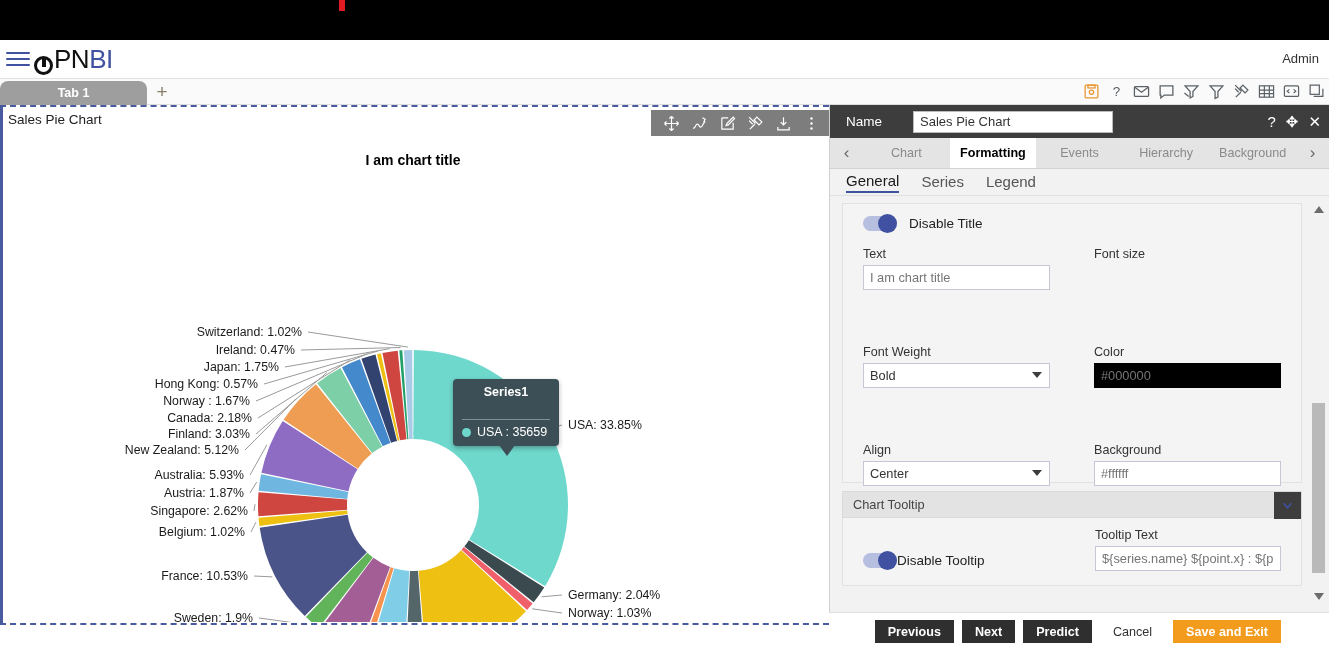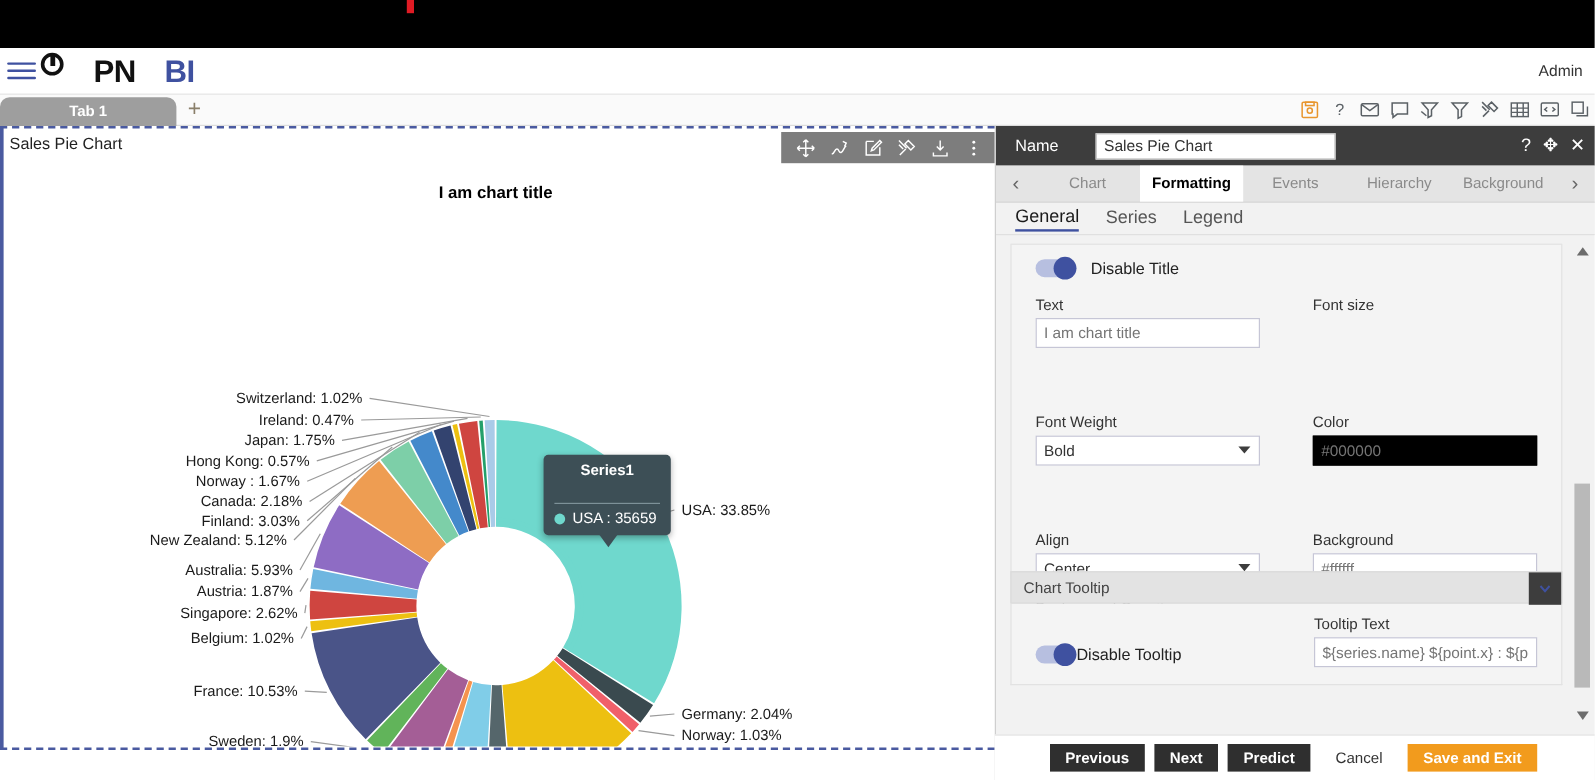--- a/index.html
+++ b/index.html
@@ -18,22 +18,22 @@
 
   
   #appheader {
     position:absolute; left:0; top:40px; width:1329px; height:39px;
     background:#fff; border-bottom:1px solid #e2e2e2;
     display:flex; align-items:center;
   }
   #hamburger { margin-left:6px; width:24px; height:22px; display:flex; flex-direction:column;
     justify-content:center; gap:4px; cursor:pointer; }
   #hamburger i { display:block; height:2px; background:#3f51a0; border-radius:1px; }
-  #logo { margin-left:4px; display:flex; align-items:flex-start; font-size:26px; font-weight:bold;
-    letter-spacing:-0.5px;gap:24px; }
+  #logo { margin-left:4px; display:flex; align-items:flex-end; font-size:26px; font-weight:normal;
+    letter-spacing:-0.5px; }
   .logo-o { display:inline-block; width:19px; height:19px; border:3.5px solid #111; border-radius:50%;
     position:relative; margin-right:1px; }
   .logo-o:after { content:""; position:absolute; left:5px; top:-1px; width:3.5px; height:9px; background:#111; }
   .logo-pn { color:#111; }
   .logo-bi { color:#3f51a0; }
   #adminlabel { position:absolute; right:10px; top:11px; font-size:13px; color:#333; }
 
   
   #tabstrip { position:absolute; left:0; top:79px; width:1329px; height:26px; background:#fafafa;
      border-bottom:1px solid #dcdcdc; }
@@ -129,21 +129,21 @@
   .selwrap .caret { position:absolute; right:8px; top:9px; width:0; height:0;
       border-left:5px solid transparent; border-right:5px solid transparent; border-top:6px solid #3d3d3d;
       pointer-events:none; }
 
   .slider-wrap { margin-top:2px; width:214px; height:16px; position:relative; cursor:pointer; }
   .slider-track { position:absolute; left:0; top:7px; width:214px; height:2px; background:#b9b9b9; }
   .slider-fill { position:absolute; left:0; top:7px; width:111px; height:2px; background:#3f51a0; }
   .slider-thumb { position:absolute; left:104px; top:2px; width:13px; height:13px; border-radius:50%;
       background:#3f51a0; }
 
-  #tooltipSection { position:absolute; left:12px; top:280px; width:460px; }
+  #tooltipSection { position:absolute; left:12px; top:295px; width:460px; }
   #tooltipHeader { height:27px; background:#e3e3e3; display:flex; align-items:center; padding-left:10px;
      font-size:12.8px; color:#444; position:relative; border:1px solid #dadada; }
   #collapseBtn { position:absolute; right:0; top:0; width:27px; height:27px; background:#3d3d3d;
      display:flex; align-items:center; justify-content:center; cursor:pointer; }
   #tooltipBody { background:#f4f4f4; border:1px solid #e2e2e2; border-top:none; padding:10px 20px 14px 20px;
      display:flex; align-items:flex-end; gap:20px; }
   #tooltipBody .tt-left { display:flex; align-items:center; gap:0; padding-bottom:3px; width:212px; }
 
   #panelScroll { position:absolute; right:3px; top:98px; width:14px; height:400px; }
   #panelScroll .arrowUp, #panelScroll .arrowDown { position:absolute; left:2px; width:10px; height:10px; cursor:pointer; }

